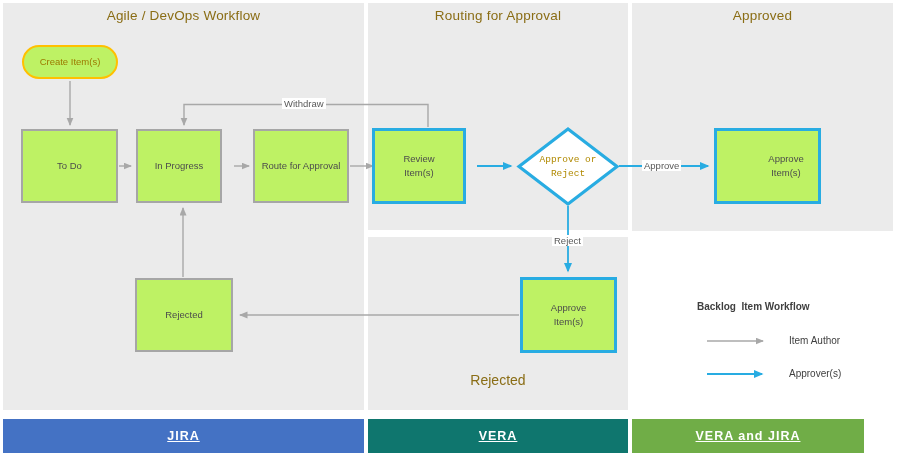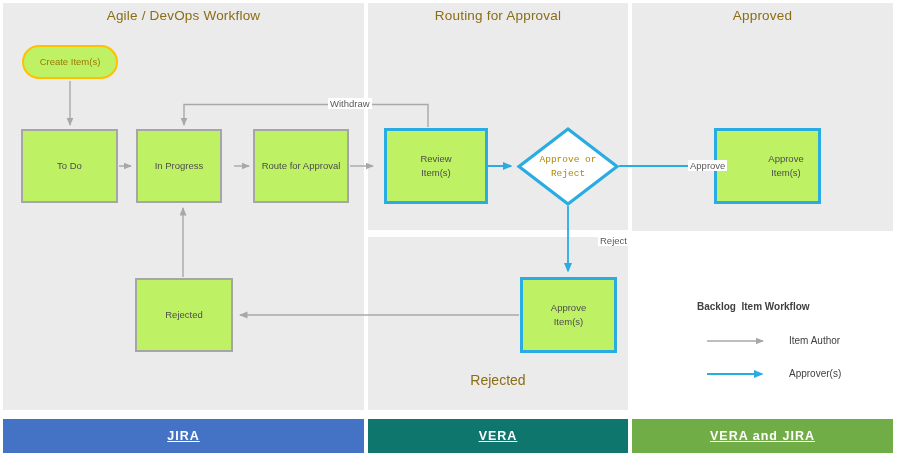--- a/index.html
+++ b/index.html
@@ -10,21 +10,21 @@
   .section-title{position:absolute;color:#8a6d15;font-size:14px;text-align:center;}
   .node{position:absolute;background:#bef264;display:flex;align-items:center;justify-content:center;
         text-align:center;color:#4c4c4c;font-size:9.5px;line-height:1.45;box-sizing:border-box;}
   .gray-node{border:2px solid #a6a6a6;}
   .blue-node{border:3px solid #28ace2;}
   .pill{border:2.5px solid #ffc000;border-radius:18px;color:#9c7a00;}
   .pill span{font-size:9.5px;}
   .diamond-wrap{position:absolute;}
   .diamond-label{position:absolute;inset:0;display:flex;align-items:center;justify-content:center;
         text-align:center;color:#b08900;font-size:9.5px;line-height:1.45;}
-  .edge-label{position:absolute;background:#fff;color:#595959;font-size:9.5px;padding:0 2px;white-space:nowrap;margin-left:46px;}
+  .edge-label{position:absolute;background:#fff;color:#595959;font-size:9.5px;padding:0 2px;white-space:nowrap;}
   .bar{position:absolute;top:419px;height:34px;display:flex;align-items:center;justify-content:center;
        color:#fff;font-weight:bold;font-size:12.5px;letter-spacing:1px;text-decoration:underline;}
   .bar-jira{background:#4472c4;}
   .bar-vera{background:#0f766e;}
   .bar-verajira{background:#70ad47;}
   .legend-title{position:absolute;left:697px;top:301px;font-size:10px;font-weight:bold;
        color:#3f3f3f;white-space:pre;}
   .legend-row{position:absolute;display:flex;align-items:center;gap:16px;
        color:#3f3f3f;font-size:10px;}
   svg.overlay{position:absolute;left:0;top:0;pointer-events:none;}
@@ -75,21 +75,21 @@
 </div>
 <div class="node gray-node" style="left:21px;top:129px;width:97px;height:74px;">
   <span>To Do</span>
 </div>
 <div class="node gray-node" style="left:136px;top:129px;width:86px;height:74px;">
   <span>In Progress</span>
 </div>
 <div class="node gray-node" style="left:253px;top:129px;width:96px;height:74px;">
   <span>Route for Approval</span>
 </div>
-<div class="node blue-node" style="left:384px;top:128px;width:104px;height:76px;">
+<div class="node blue-node" style="left:372px;top:128px;width:94px;height:76px;">
   <span class="wrap-46">Review Item(s)</span>
 </div>
 <div class="diamond-wrap" style="left:515px;top:125px;width:106px;height:83px;font-family:Liberation Mono, monospace;">
   <svg width="106" height="83" viewBox="0 0 106 83">
     <polygon points="53,4 102,41.5 53,79 4,41.5" fill="#ffffff" stroke="#28ace2" stroke-width="3.2"></polygon>
   </svg>
   <div class="diamond-label">
     <span class="wrap-64">Approve or Reject</span>
   </div>
 </div>
@@ -116,13 +116,13 @@
 </div>
 <div class="legend-row" style="left:707px;top:368px;">
   <svg width="66" height="10" viewBox="0 0 66 10">
     <path d="M0,5 L55,5" stroke="#28ace2" stroke-width="1.8" marker-end="url(#ab)"></path>
   </svg>
   <span>Approver(s)</span>
 </div>
 
 <div class="bar bar-jira" style="left:3px;width:361px;">JIRA</div>
 <div class="bar bar-vera" style="left:368px;width:260px;">VERA</div>
-<div class="bar bar-verajira" style="left:632px;width:261px;">VERA and JIRA</div>
+<div class="bar bar-verajira" style="left:632px;width:232px;">VERA and JIRA</div>
 
 </body></html>

